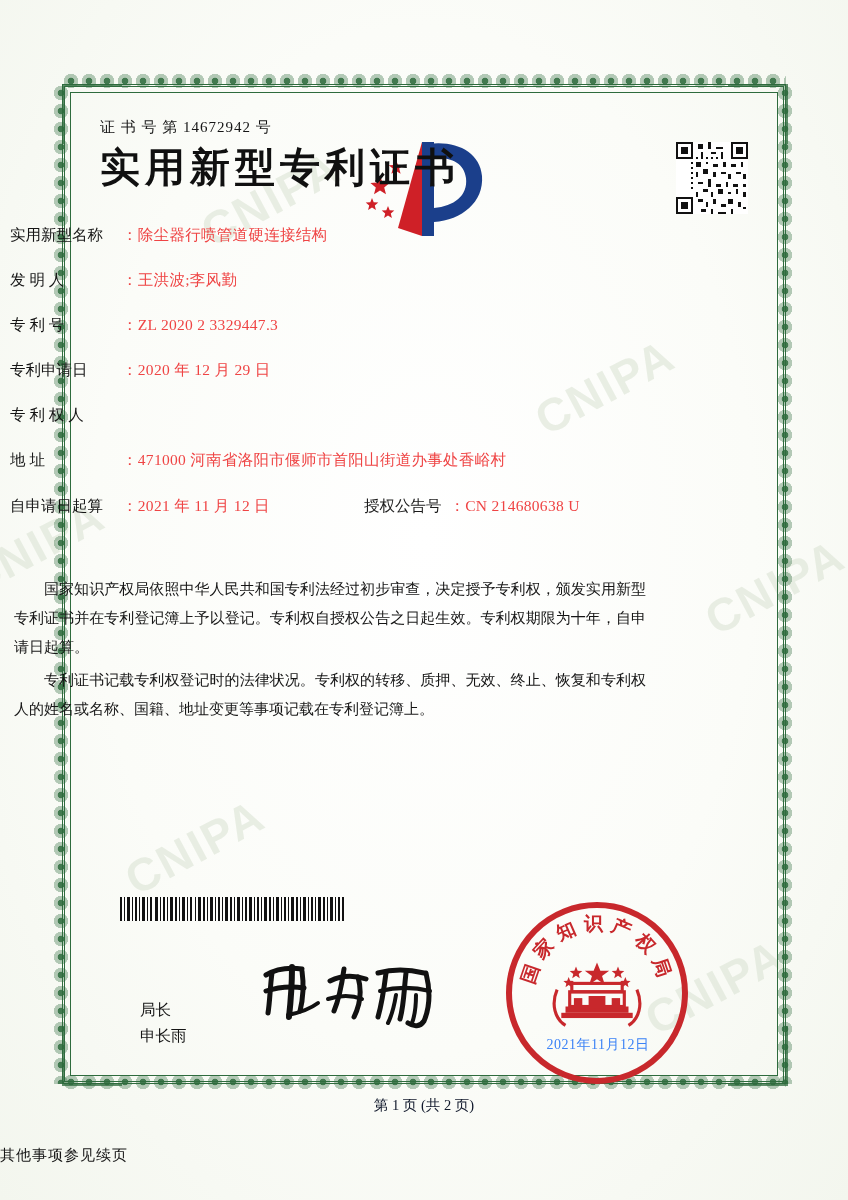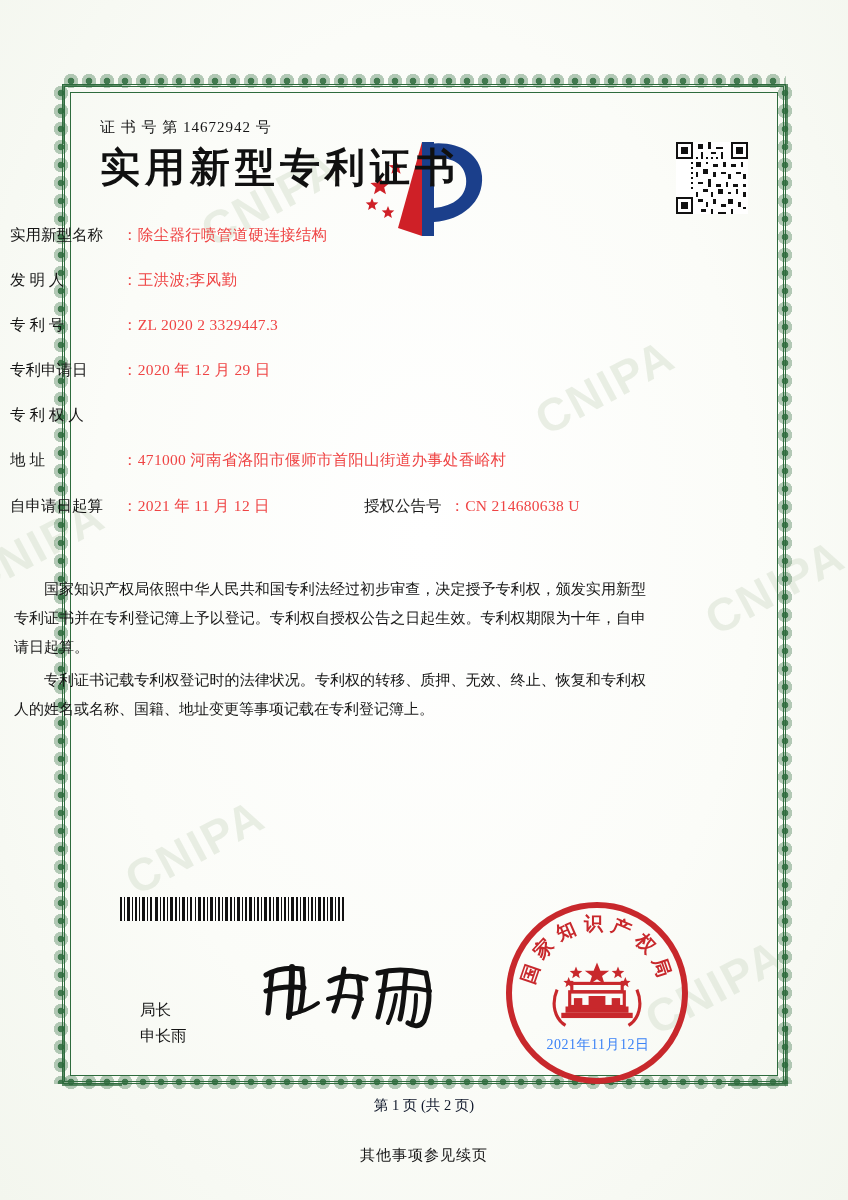--- a/index.html
+++ b/index.html
@@ -255,21 +255,21 @@
     width: 848px;
     text-align: center;
     font-size: 14.5px;
     color: #0f172a;
   }
   .footnote {
     position: absolute;
     left: 0;
     top: 1146px;
     width: 848px;
-    text-align: center;
+    text-align: left;
     font-size: 15px;
     color: #151515;
     letter-spacing: 1px;
   }
 </style>
 </head>
 <body>
 
 <div class="page">
 

